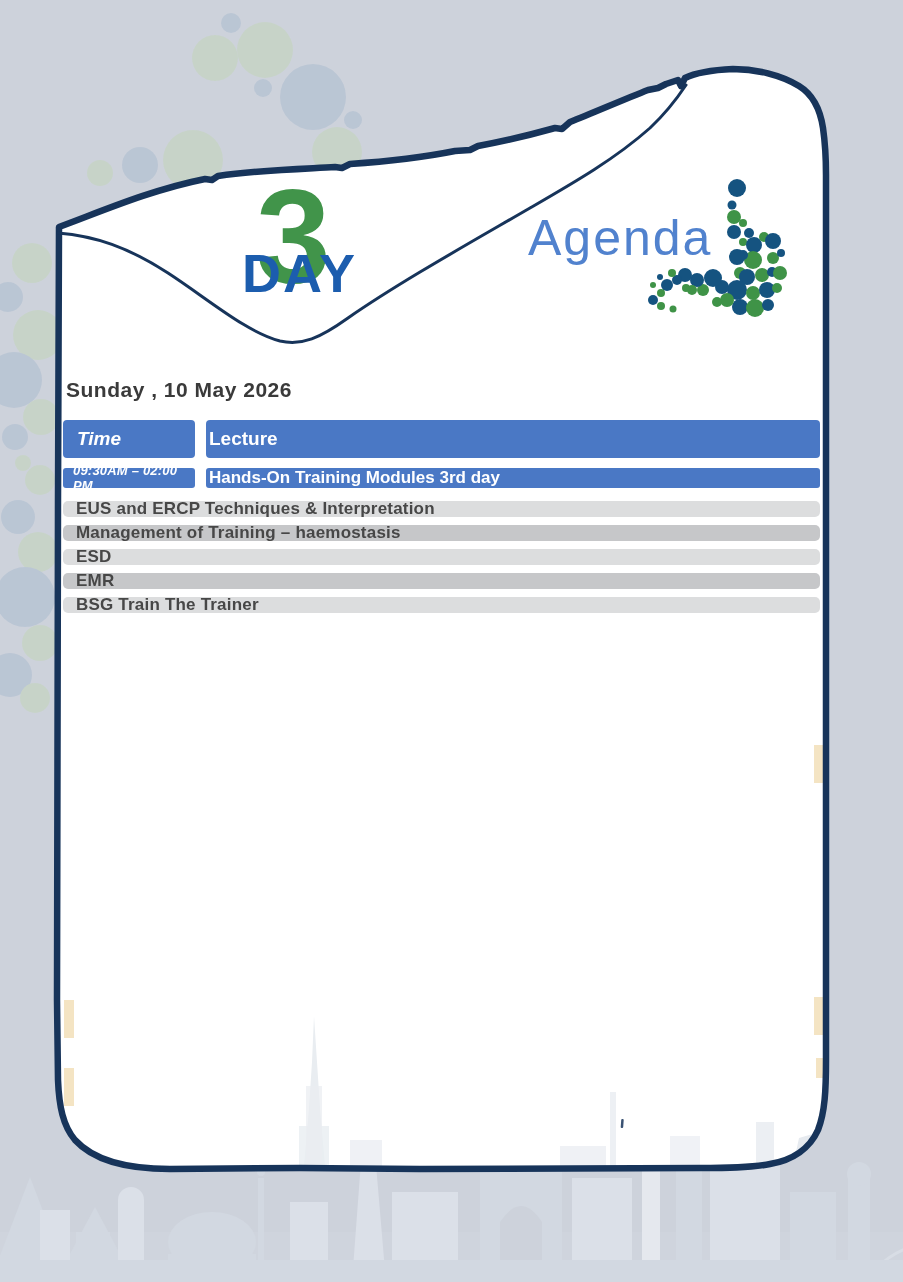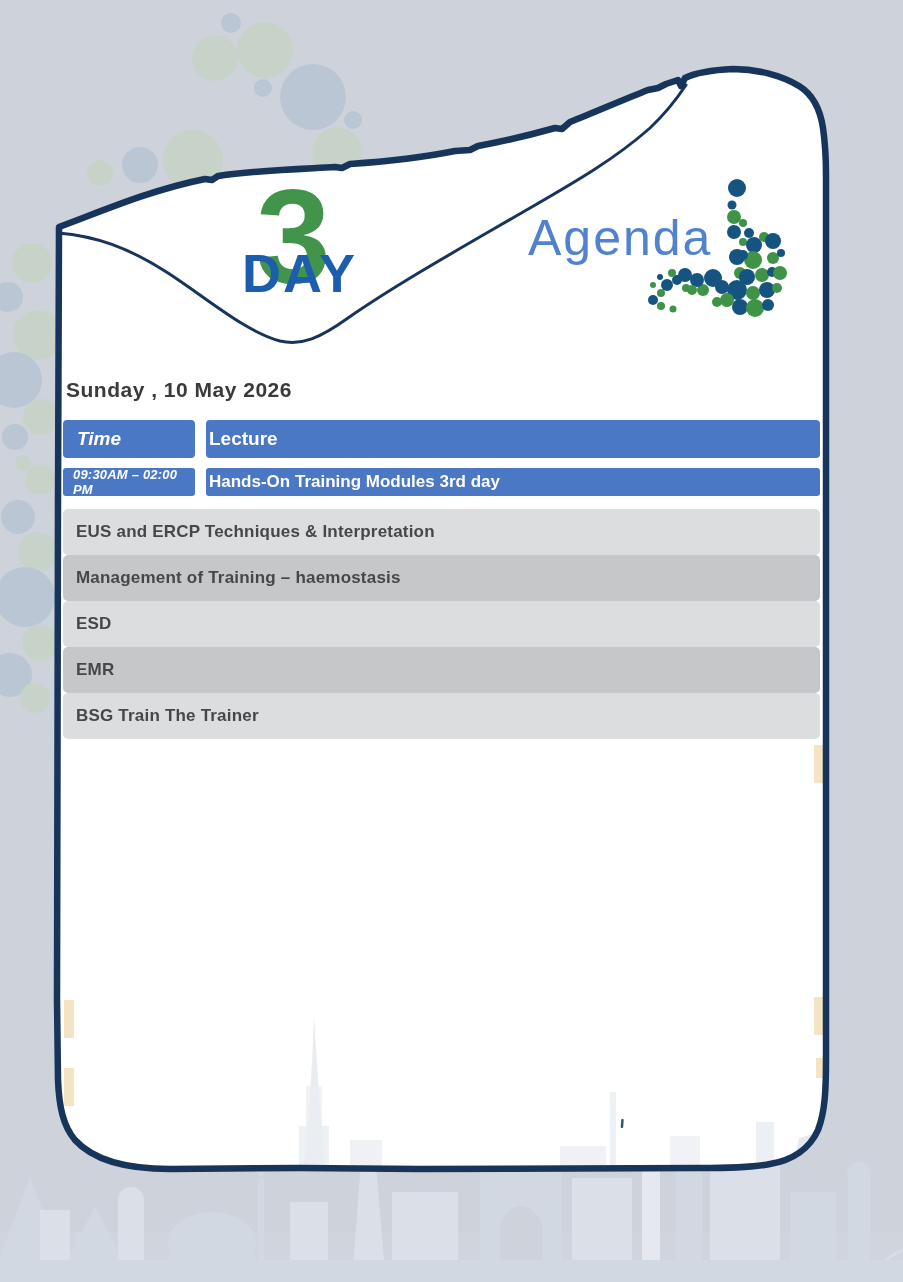--- a/index.html
+++ b/index.html
@@ -34,33 +34,33 @@
     color:var(--agenda_blue,#5182CE);letter-spacing:2px;
   }
   .date-heading{
     position:absolute;left:66px;top:378px;
     font-size:21px;font-weight:bold;
     color:var(--heading_text,#3A3A3A);letter-spacing:.5px;
   }
   .schedule{position:absolute;left:63px;top:420px;width:757px;}
   .hdr-row,.session-row{display:flex;gap:11px;}
   .hdr-row{height:38px;margin-bottom:10px;}
-  .session-row{height:28px;margin-bottom:13px;}
+  .session-row{height:20px;margin-bottom:13px;}
   .cell{
     background:var(--table_blue,#4A78C5);color:#fff;
     display:flex;align-items:center;border-radius:3px;
     font-weight:bold;
   }
   .cell.time{width:132px;flex:0 0 132px;padding-left:14px;box-sizing:border-box;font-style:italic;}
   .cell.lecture{flex:1;padding-left:3px;}
   .hdr-row .cell{font-size:19px;border-radius:4px;}
   .session-row .cell.time{font-size:13px;letter-spacing:.2px;padding-left:10px;}
   .session-row .cell.lecture{font-size:17px;}
   .module-row{
-    height:46px;border-radius:5px;
+    height:16px;margin-bottom:8px;border-radius:5px;
     display:flex;align-items:center;padding-left:13px;
     font-size:17px;font-weight:bold;color:var(--row_text,#474747);
     letter-spacing:.2px;
   }
   .modules .module-row:nth-child(odd){background:var(--row_light,#DCDDDE);}
   .modules .module-row:nth-child(even){background:var(--row_dark,#C6C7C9);}
 </style>
 </head>
 <body>
 

